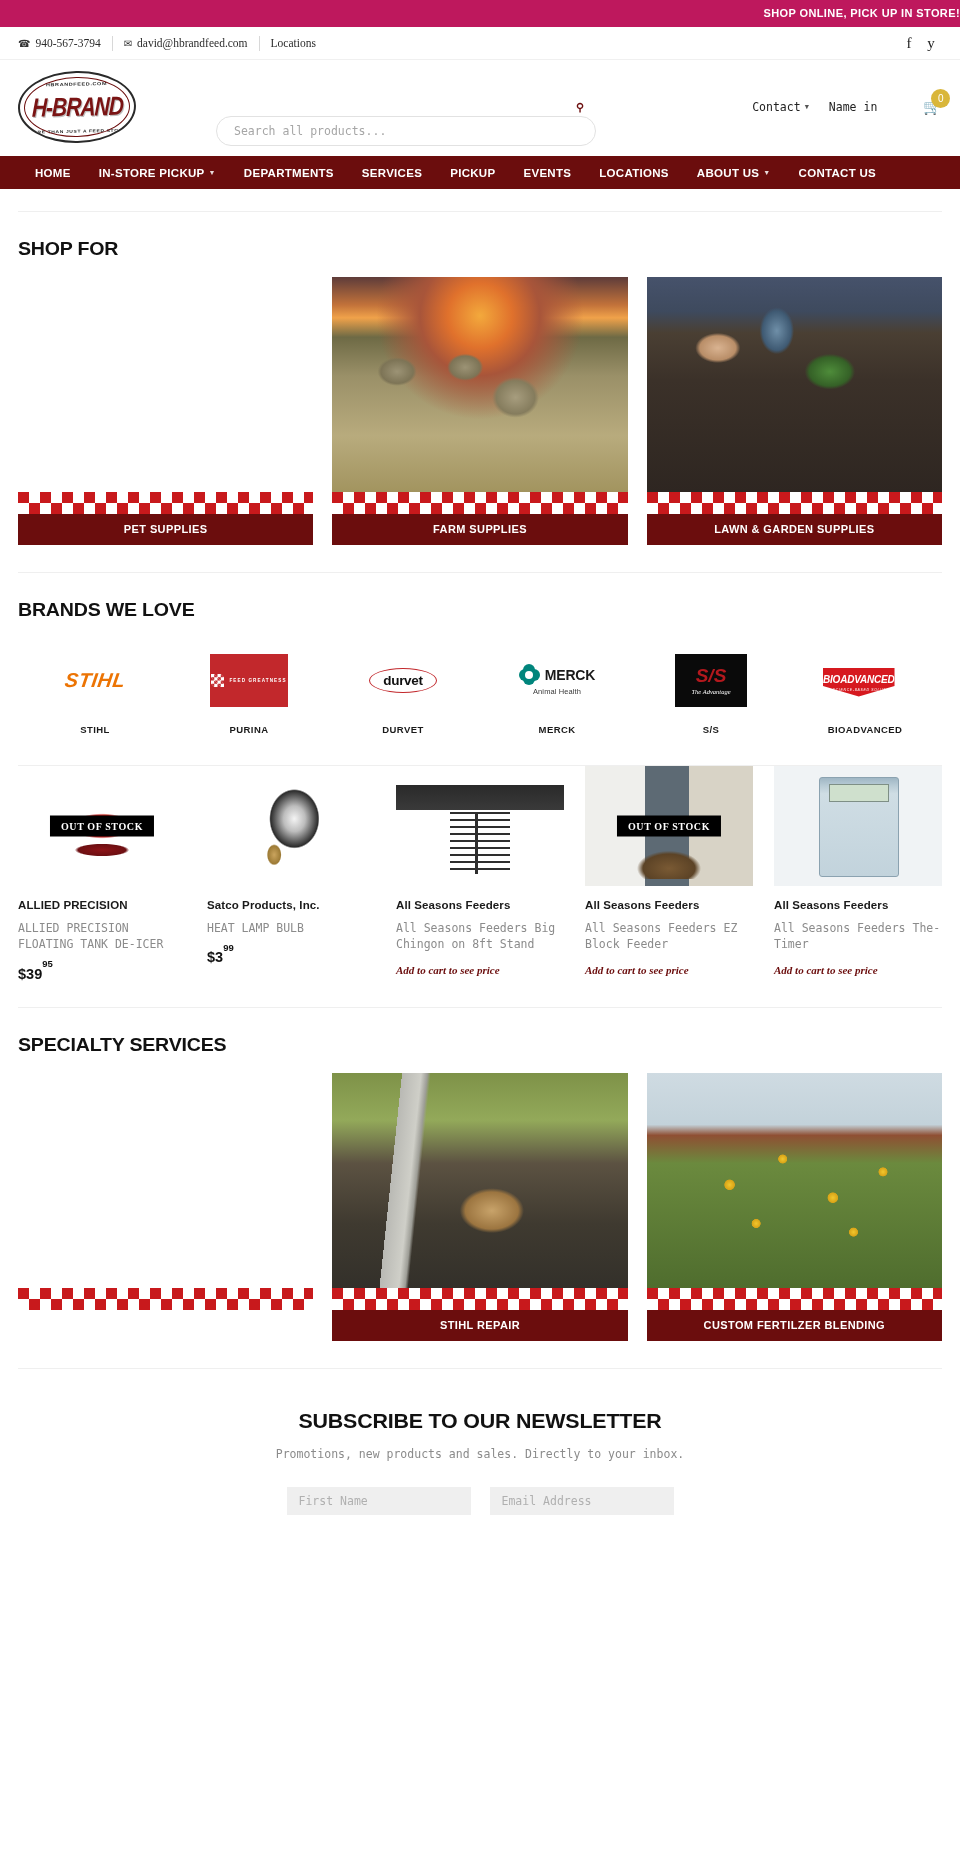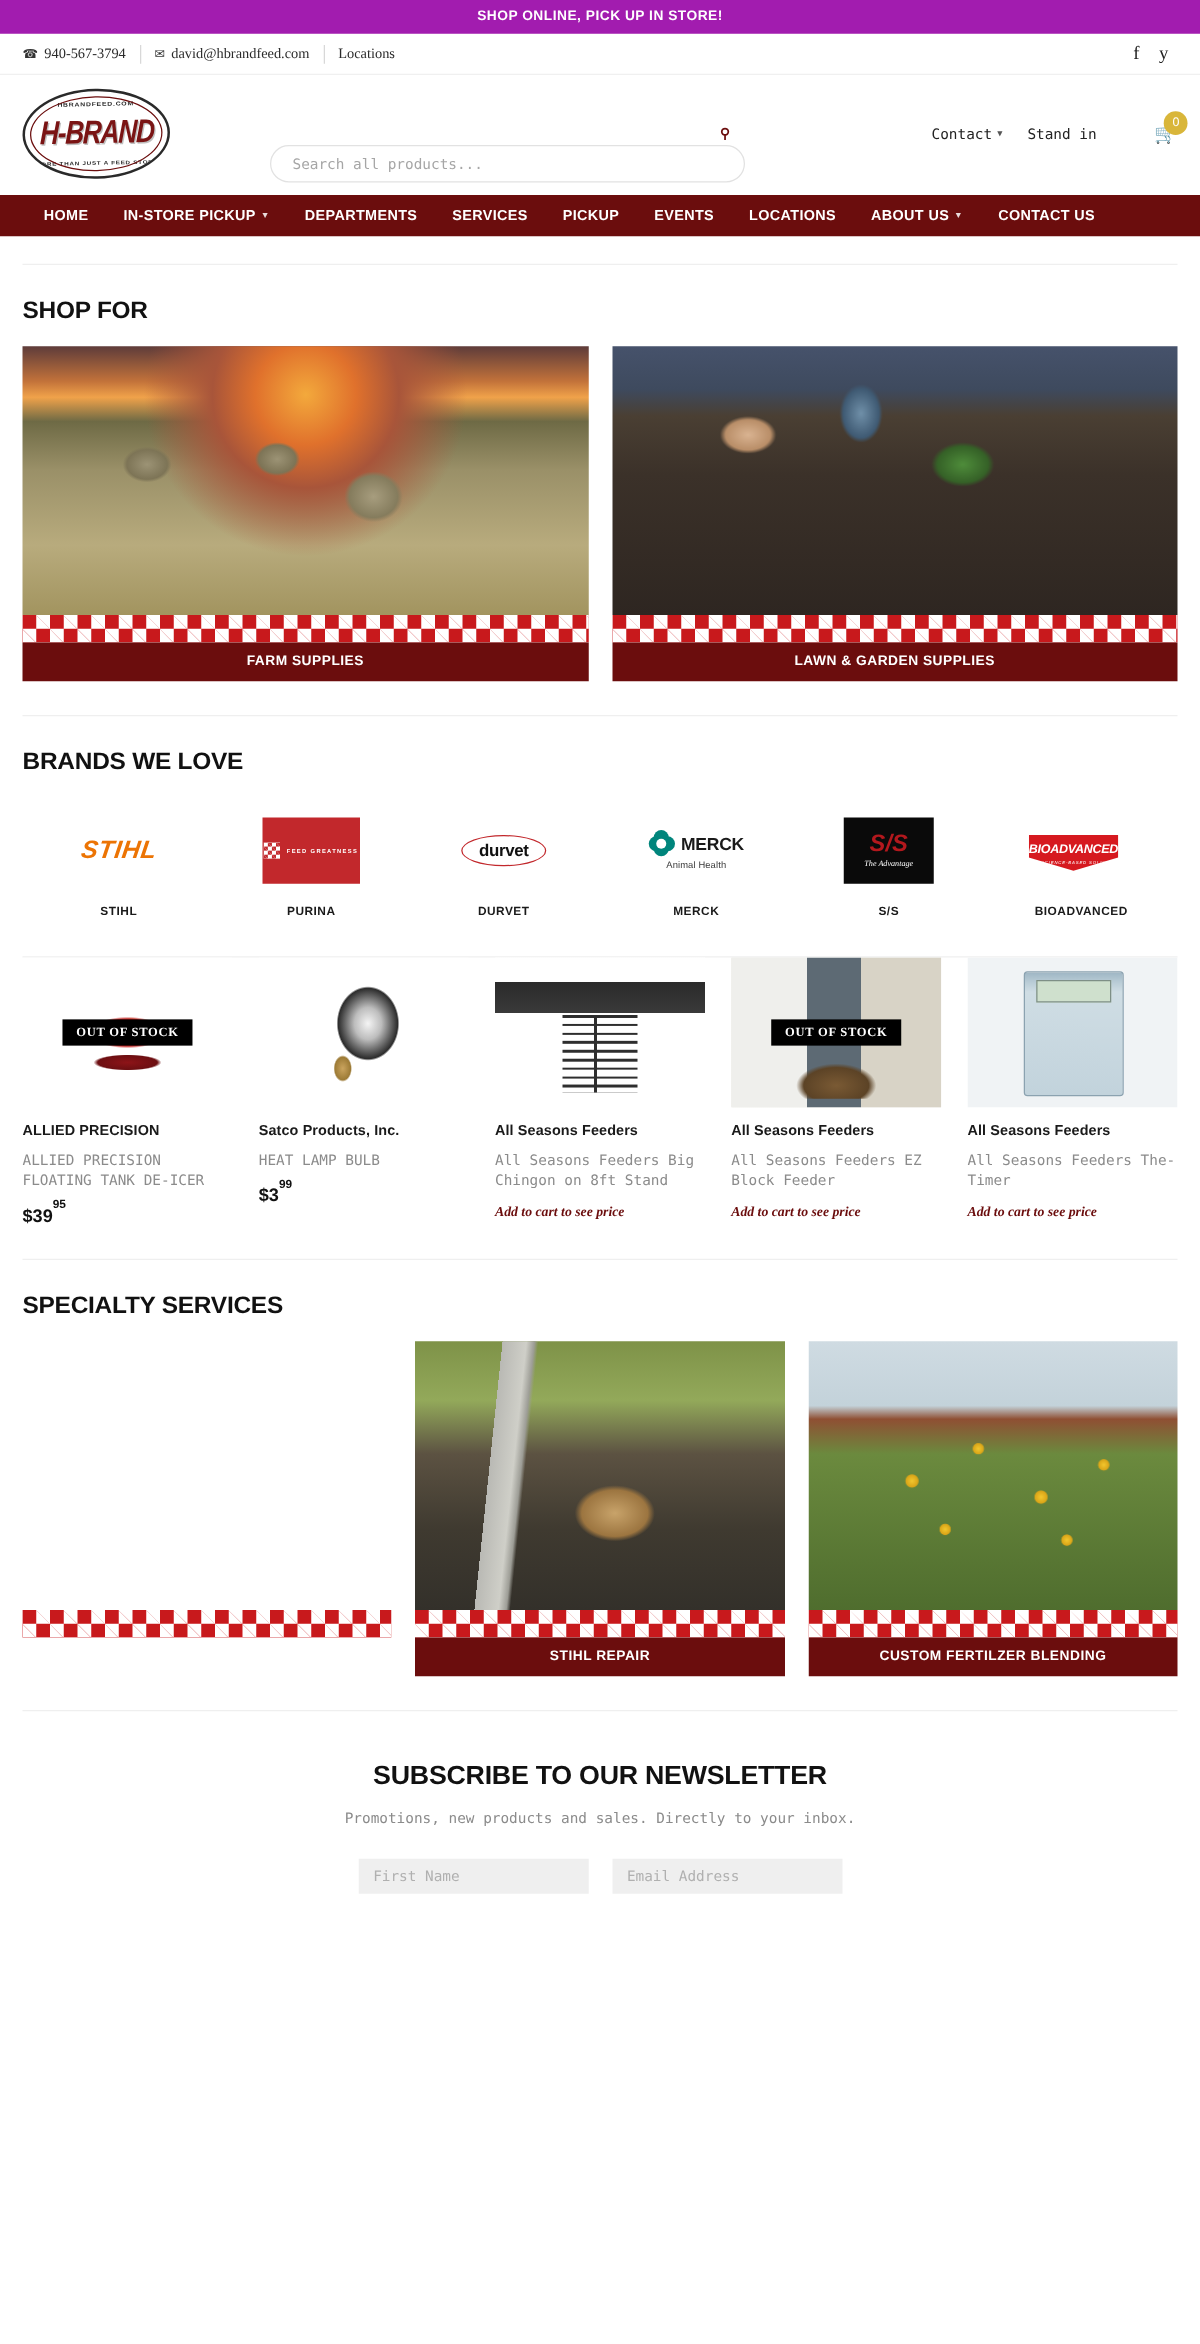--- a/index.html
+++ b/index.html
@@ -7,23 +7,23 @@
   body {
     width: 960px;
     background: #ffffff;
     font-family: "Liberation Sans", sans-serif;
     color: #111;
     -webkit-font-smoothing: antialiased;
   }
 
   
   .announce {
-    background: #a21caf;
+    background: #be185d;
     color: #ffffff;
-    text-align: center;
+    text-align: right;
     font-size: 11px;
     letter-spacing: .4px;
     font-weight: 700;
     padding: 7px 0 8px;
     font-family: "Liberation Sans Narrow", "Liberation Sans", sans-serif;
   }
 
   
   .utility {
     display: flex;
@@ -446,21 +446,21 @@
     <input class="search-input" type="text" placeholder="Search all products..." style="">
     <button class="search-btn">⚲</button>
   </div>
 
   <div class="head-links">
     <div class="head-link">
       <span>Contact</span>
       <span class="caret">▼</span>
     </div>
     <div class="head-link">
-      <span>Stand in</span>
+      <span>Name in</span>
     </div>
     <div class="cart-wrap">
       <span class="cart-glyph">🛒</span>
       <span class="cart-badge">0</span>
     </div>
   </div>
 </div>
 
 <div class="nav">
   <div class="nav-item">
@@ -493,20 +493,25 @@
     <span>CONTACT US</span>
   </div>
 </div>
 
 <div style="height:22px"></div>
 <div class="rule"></div>
 <div class="section">
   <div class="sec-title">SHOP FOR</div>
   <div class="cards">
 
+    <div class="card">
+      <div class="card-img img-dog"></div>
+      <div class="checker"></div>
+      <div class="card-label">PET SUPPLIES</div>
+    </div>
 
     <div class="card">
       <div class="card-img img-hay"></div>
       <div class="checker"></div>
       <div class="card-label">FARM SUPPLIES</div>
     </div>
 
     <div class="card">
       <div class="card-img img-garden"></div>
       <div class="checker"></div>

